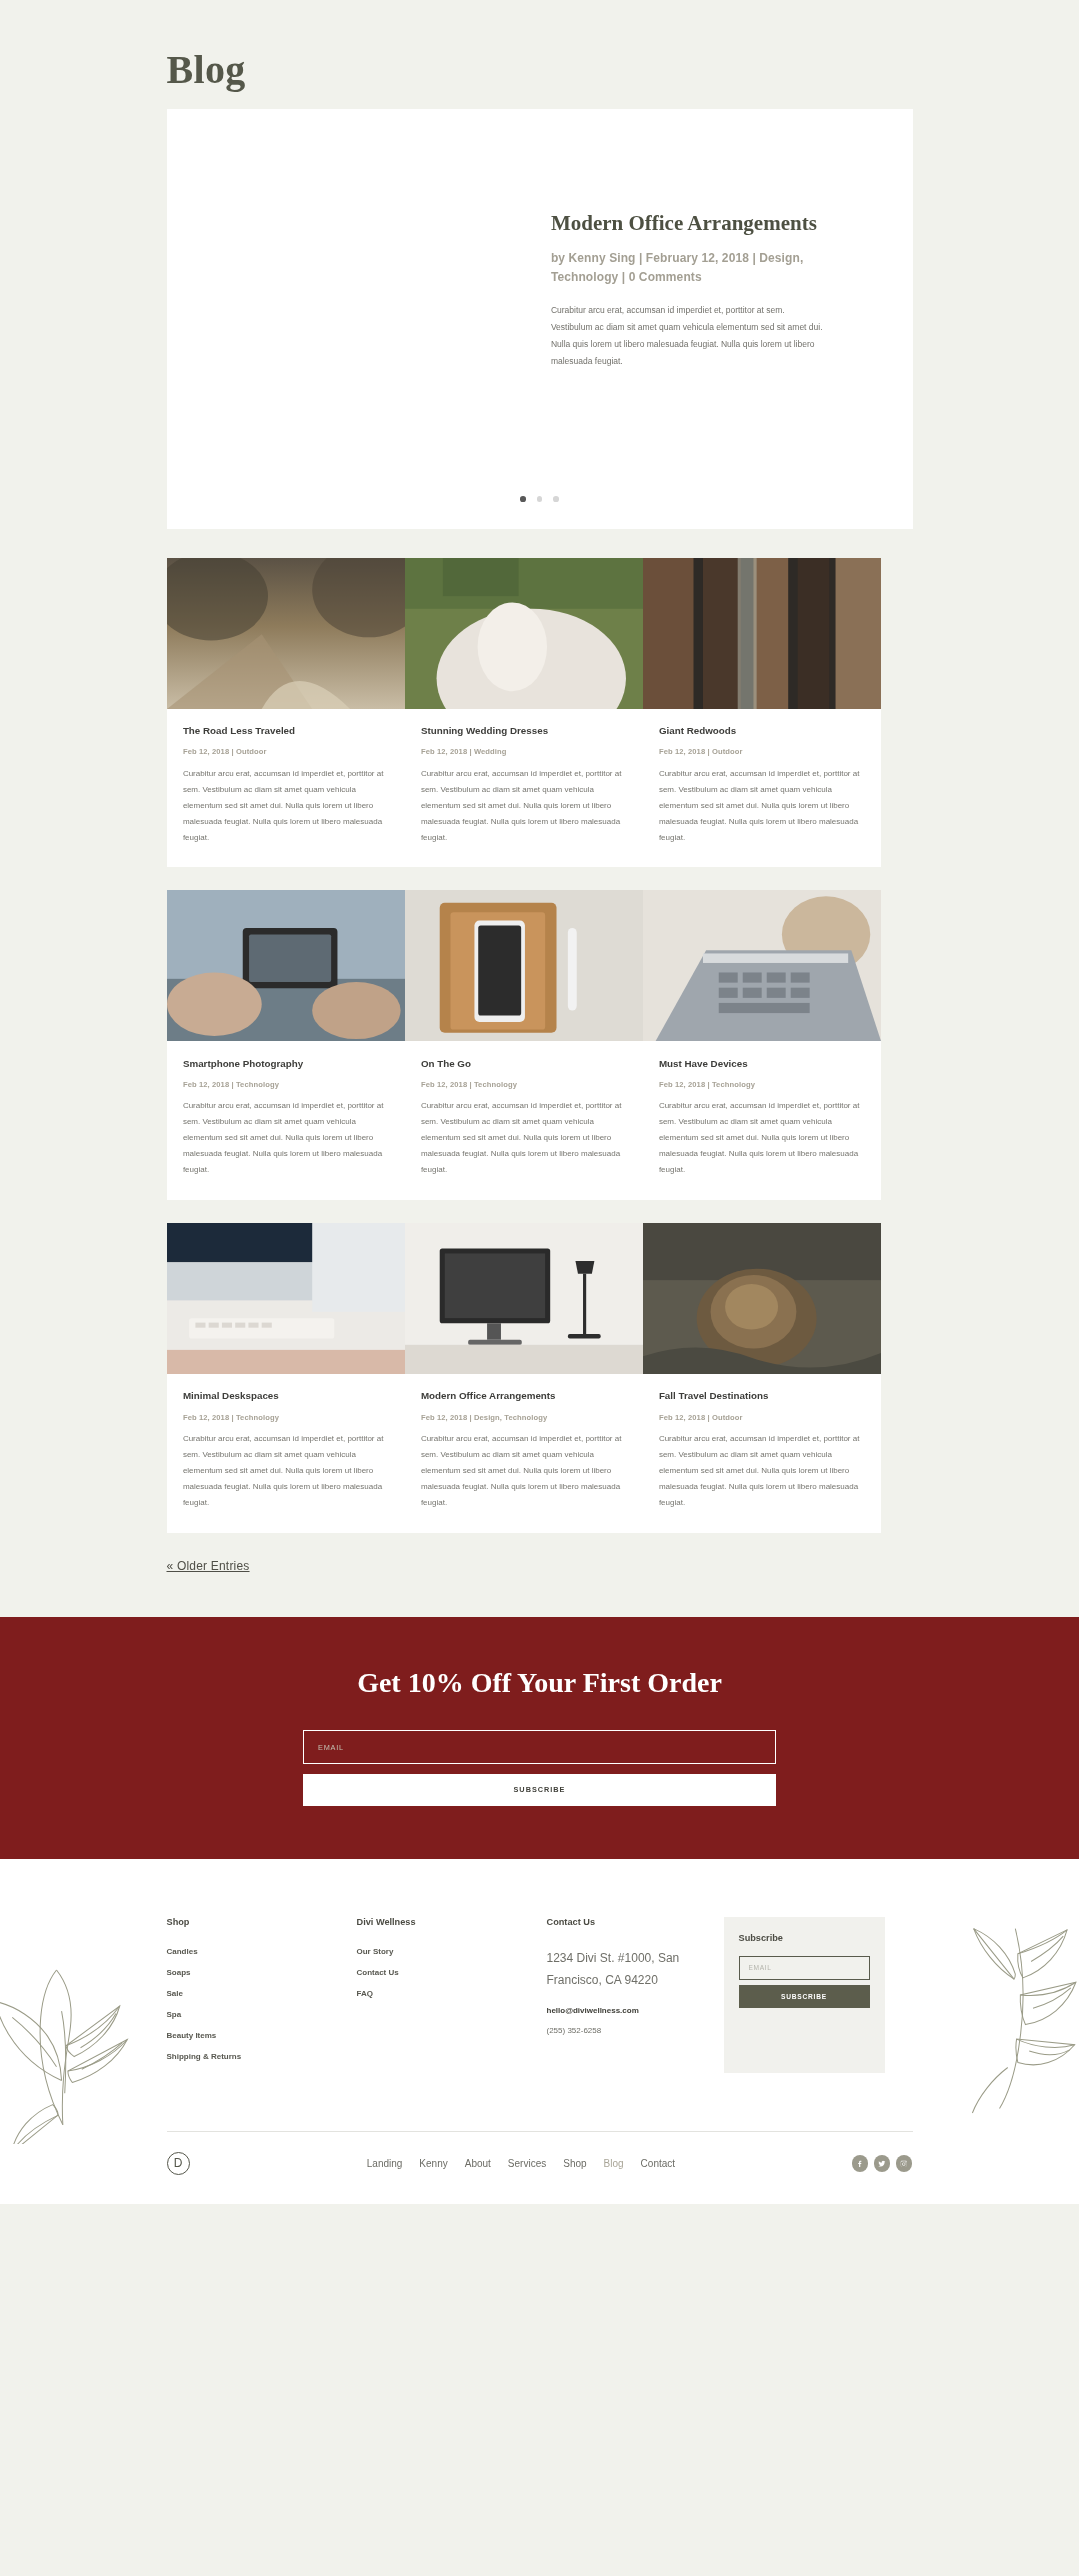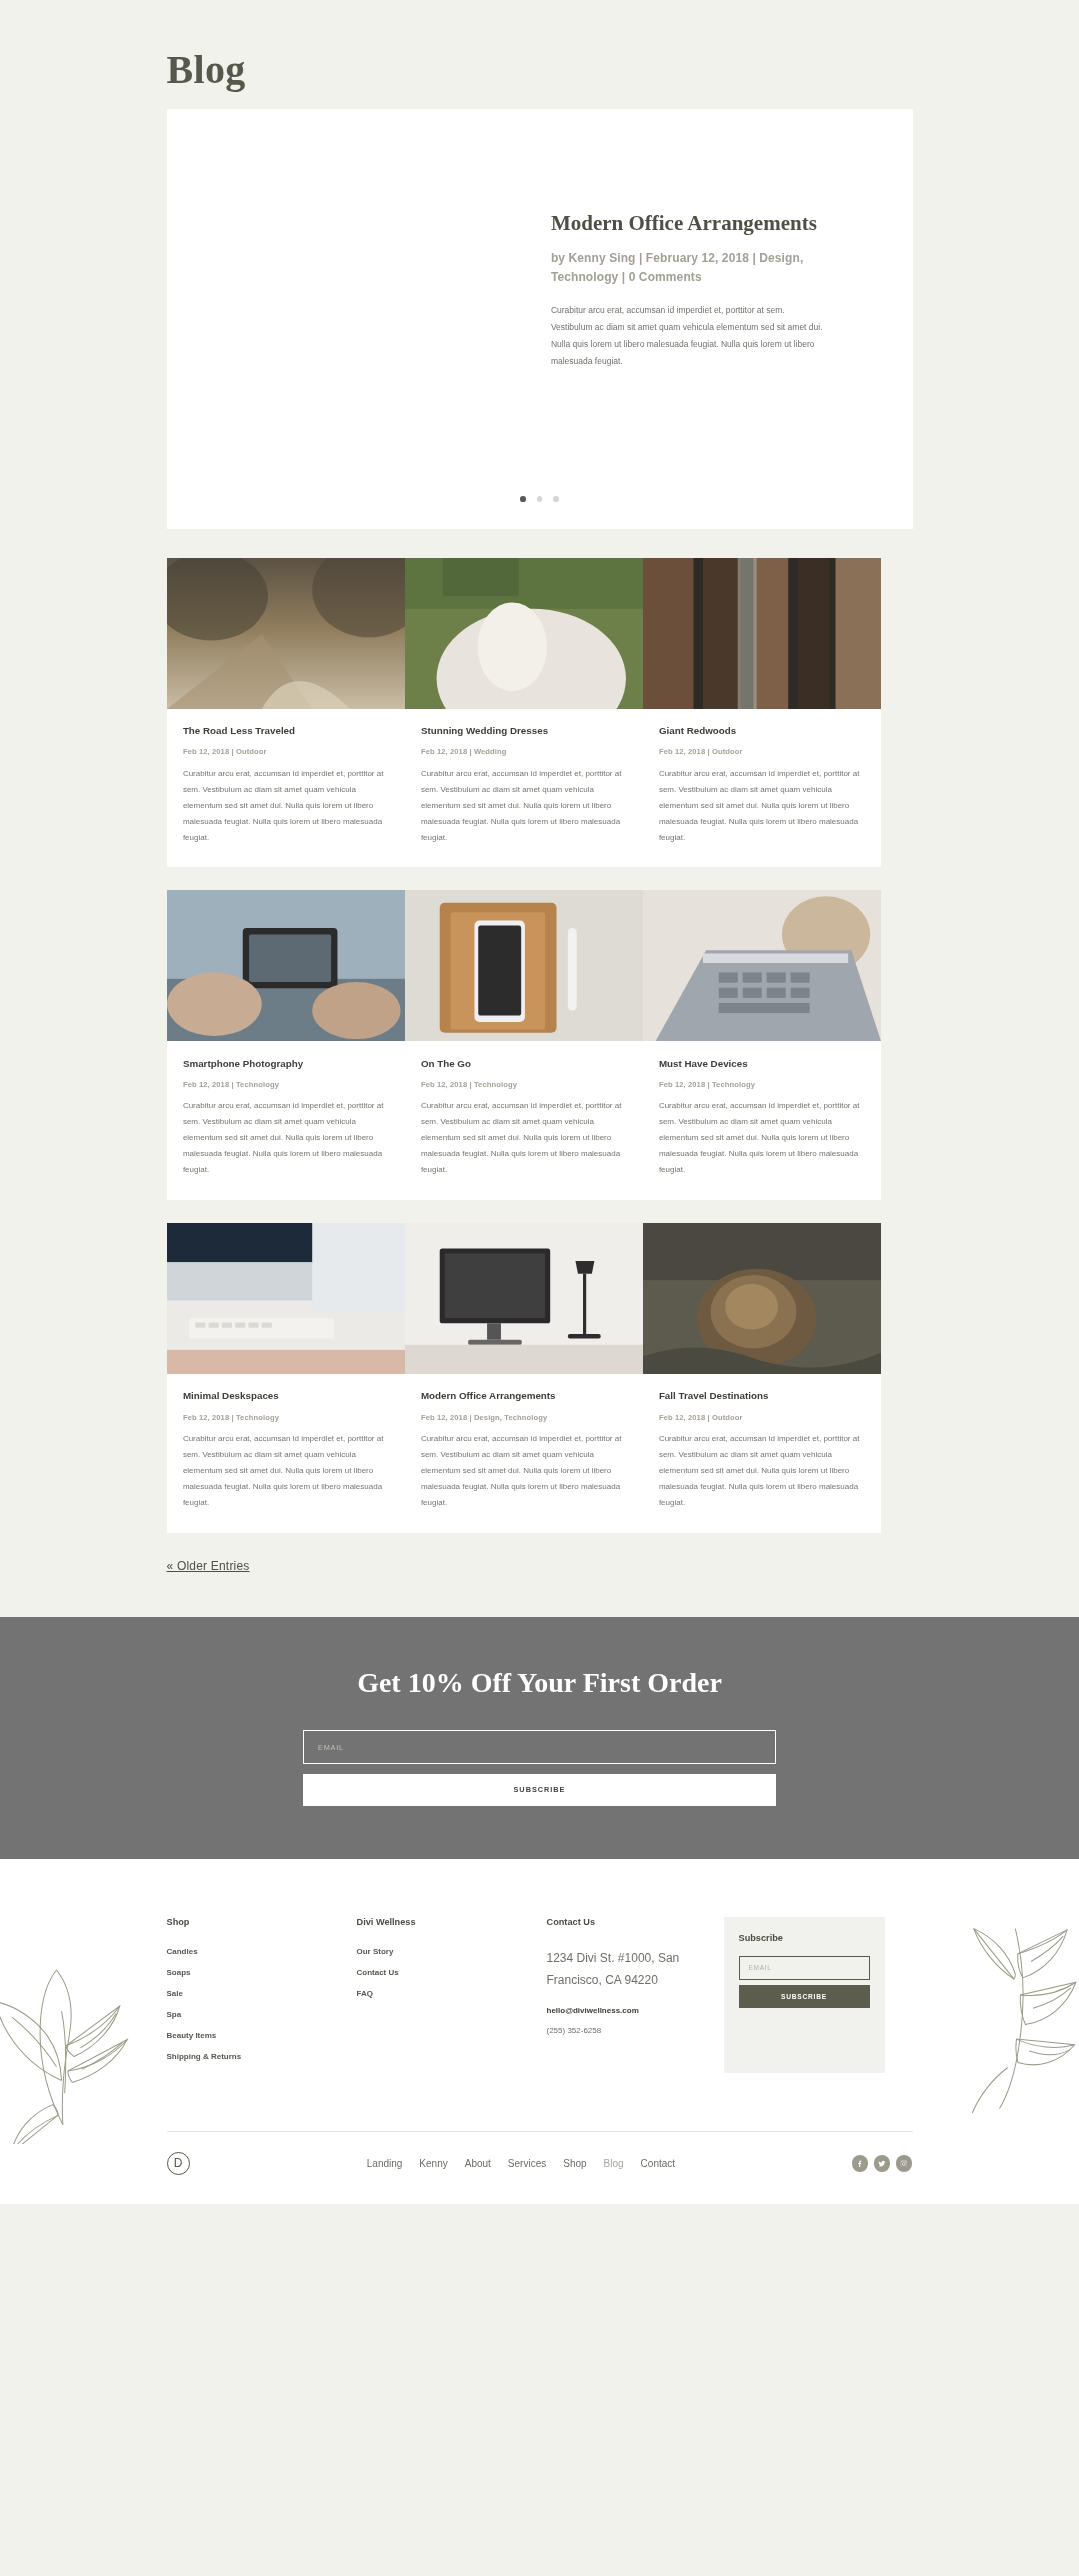--- a/index.html
+++ b/index.html
@@ -103,21 +103,21 @@
     margin: 3.8px 0 44px 0;
     font-size: 12px;
     font-weight: 400;
     color: #4f4f47;
     text-decoration: underline;
     letter-spacing: 0.2px;
   }
 
   
   .cta {
-    background: #737373;
+    background: #7f1d1d;
     padding: 48px 0 53px 0;
     text-align: center;
   }
   .cta-h {
     font-family: "Liberation Serif", serif;
     font-weight: 700;
     font-size: 28px;
     line-height: 1.28;
     color: #ffffff;
     margin: 0 auto 29px auto;

